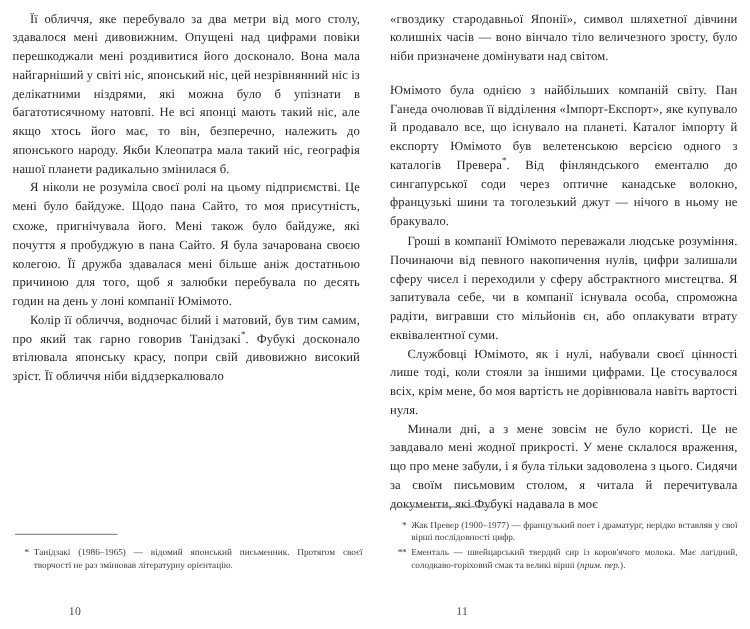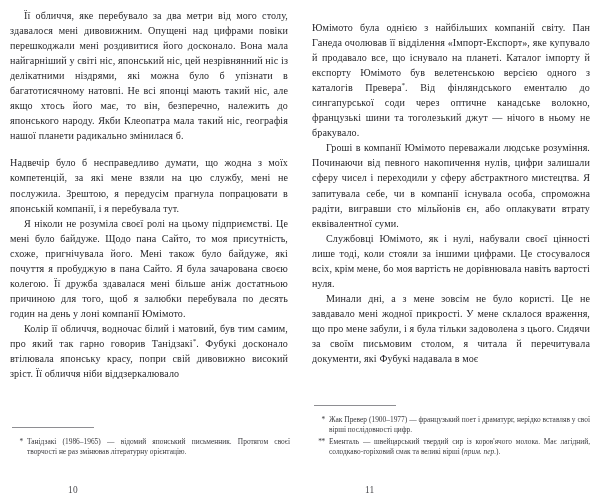--- a/index.html
+++ b/index.html
@@ -89,49 +89,49 @@
   .fn-body { flex: 1 1 auto; }
   .fn-body em { font-style: italic; }
 
   .folio {
     position: absolute;
     bottom: 8px;
     font-size: 9.4px;
     color: #4a4a4e;
     letter-spacing: 0.03em;
   }
-  .folio-left  { left: 68px; }
+  .folio-left  { left: 55px; }
   .folio-right { left: 65px; }
 </style>
 </head>
 <body>
 
 <div class="spread">
 
   <div class="page page-left">
     <div class="body-text">
       <p class="para">Її обличчя, яке перебувало за два метри від мого сто­лу, здавалося мені дивовижним. Опущені над цифра­ми повіки перешкоджали мені роздивитися його до­сконало. Вона мала найгарніший у світі ніс, японський ніс, цей незрівнянний ніс із делікатними ніздрями, які можна було б упізнати в багатотисячному натовпі. Не всі японці мають такий ніс, але якщо хтось його має, то він, безперечно, належить до японського народу. Якби Клеопатра мала такий ніс, географія нашої планети ра­дикально змінилася б.</p>
-      <p class="para para-noindent para-gap">Надвечір було б несправедливо думати, що жодна з моїх компетенцій, за які мене взяли на цю службу, мені не послужила. Зрештою, я передусім прагнула попрацюва­ти в японській компанії, і я перебувала тут.</p>
       <p class="para">Я ніколи не розуміла своєї ролі на цьому підприємстві. Це мені було байдуже. Щодо пана Сайто, то моя присут­ність, схоже, пригнічувала його. Мені також було байду­же, які почуття я пробуджую в пана Сайто. Я була зачаро­вана своєю колегою. Її дружба здавалася мені більше аніж достатньою причиною для того, щоб я залюбки перебу­вала по десять годин на день у лоні компанії Юмімото.</p>
       <p class="para">Колір її обличчя, водночас білий і матовий, був тим самим, про який так гарно говорив Танідзакі<sup class="fn">*</sup>. Фубукі досконало втілювала японську красу, попри свій диво­вижно високий зріст. Її обличчя ніби віддзеркалювало</p>
     </div>
 
     <div class="footnotes">
       <hr class="fn-rule">
       <div class="fn-item">
         <span class="fn-mark">*</span>
         <span class="fn-body">Танідзакі (1986–1965) — відомий японський письменник. Протягом своєї творчості не раз змінював літературну орієнтацію.</span>
       </div>
     </div>
 
     <div class="folio folio-left">10</div>
   </div>
 
   <div class="page page-right">
     <div class="body-text">
+      <p class="para para-noindent">«гвоздику стародавньої Японії», символ шляхетної дів­чини колишніх часів — воно вінчало тіло величезного зросту, було ніби призначене домінувати над світом.</p>
       <p class="para para-noindent para-gap">Юмімото була однією з найбільших компаній світу. Пан Ганеда очолював її відділення «Імпорт-Експорт», яке ку­пувало й продавало все, що існувало на планеті. Каталог імпорту й експорту Юмімото був велетенською версією одного з каталогів Превера<sup class="fn">*</sup>. Від фінляндського емента­лю до сингапурської соди через оптичне канадське во­локно, французькі шини та тоголезький джут — нічого в ньому не бракувало.</p>
       <p class="para">Гроші в компанії Юмімото переважали людське ро­зуміння. Починаючи від певного накопичення нулів, цифри залишали сферу чисел і переходили у сферу аб­страктного мистецтва. Я запитувала себе, чи в компанії існувала особа, спроможна радіти, вигравши сто мільйо­нів єн, або оплакувати втрату еквівалентної суми.</p>
       <p class="para">Службовці Юмімото, як і нулі, набували своєї ціннос­ті лише тоді, коли стояли за іншими цифрами. Це стосу­валося всіх, крім мене, бо моя вартість не дорівнювала навіть вартості нуля.</p>
       <p class="para">Минали дні, а з мене зовсім не було користі. Це не завдавало мені жодної прикрості. У мене склалося вра­ження, що про мене забули, і я була тільки задоволена з цього. Сидячи за своїм письмовим столом, я читала й перечитувала документи, які Фубукі надавала в моє</p>
     </div>
 
     <div class="footnotes">
       <hr class="fn-rule">
       <div class="fn-item">
         <span class="fn-mark">*</span>

